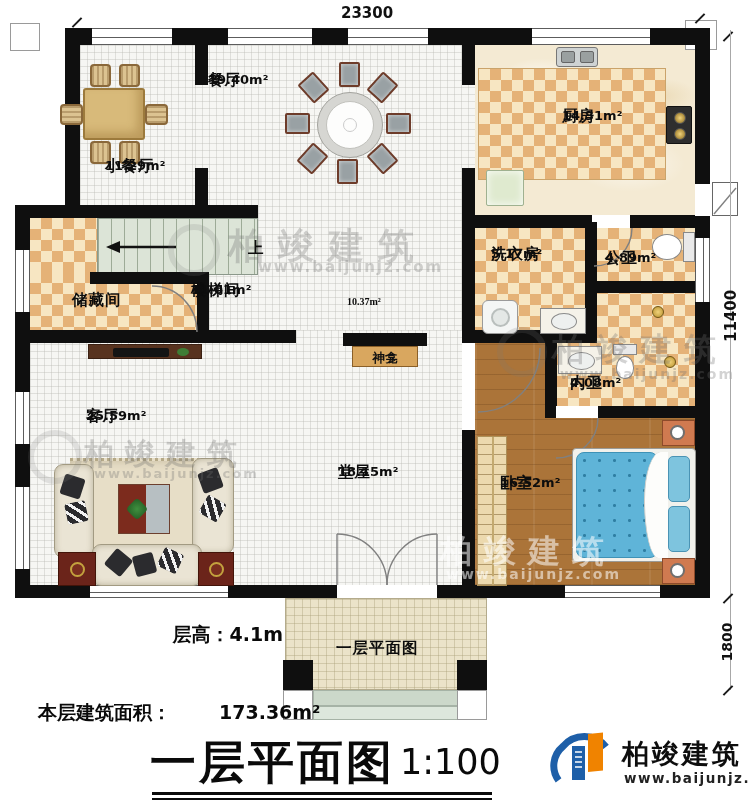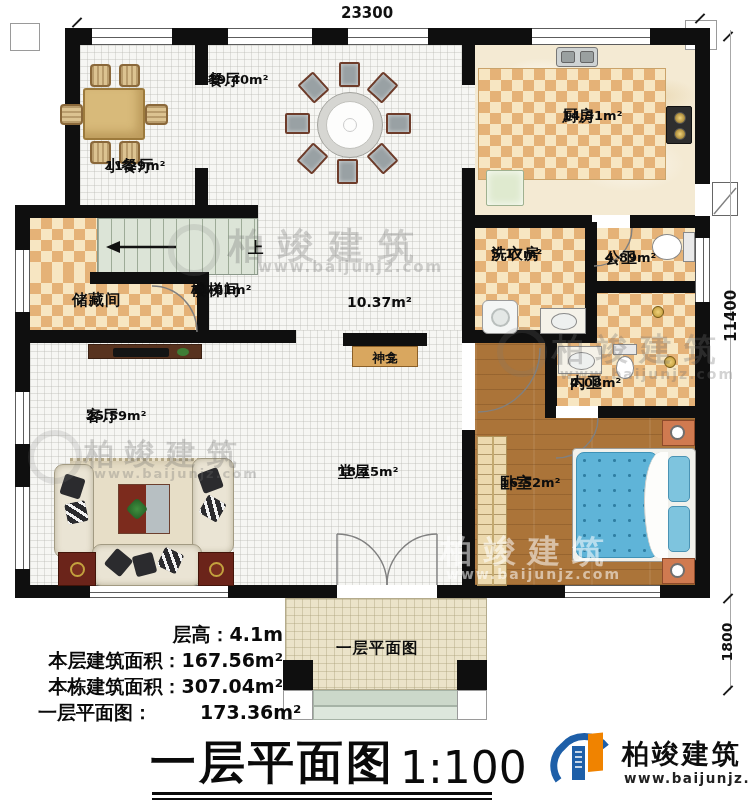--- a/index.html
+++ b/index.html
@@ -247,21 +247,21 @@
     <span class="nm">储藏间</span>
   </div>
   <div class="rlabel" style="left:191px;top:282px;">
     <span class="nm">楼梯间</span>
       <span class="ar">11.01m²</span>
   </div>
   <div class="rlabel" style="left:248px;top:240px;width:44px;">
     <span class="nm">上</span>
   </div>
   <div class="rlabel" style="left:347px;top:294px;">
-    <span class="ar" style="font-size:14px;">10.37m²</span>
+    <span class="ar" style="font-size:10px;font-family:Liberation Serif, serif;">10.37m²</span>
   </div>
   <div class="rlabel" style="left:491px;top:246px;">
     <span class="nm">洗衣房</span>
       <span class="ar">5.17m²</span>
   </div>
   <div class="rlabel" style="left:605px;top:250px;">
     <span class="nm">公卫</span>
       <span class="ar">4.89m²</span>
   </div>
   <div class="rlabel" style="left:570px;top:375px;">
@@ -291,32 +291,26 @@
   <div class="dimline" style="left:730px;top:30px;width:1px;height:568px;"></div>
   <div class="dimtext vdim" style="left:706px;top:308px;width:50px;text-align:center;">11400</div>
   <div class="dimline" style="left:730px;top:598px;width:1px;height:92px;"></div>
   <div class="tick" style="left:727px;top:592px;"></div>
   <div class="tick" style="left:727px;top:684px;"></div>
   <div class="dimtext vdim" style="left:702px;top:634px;width:50px;text-align:center;font-size:14px;">1800</div>
 
   <div class="infoline" style="left:38px;top:622px;">
     <span style="position:static;">层高：</span><span style="position:static;">4.1m</span>
   </div>
-  <div class="infoline" style="left:38px;top:648px;">
-    <span style="position:static;">本层建筑面积：</span><span style="position:static;">167.56m²</span>
-  </div>
-  <div class="infoline" style="left:38px;top:674px;">
-    <span style="position:static;">本栋建筑面积：</span><span style="position:static;">307.04m²</span>
-  </div>
   <div class="infoline" style="left:38px;top:700px;">
-    <span style="position:static;">一层平面图：</span><span style="position:static;margin-left:48px;">173.36m²</span>
+    <span style="position:static;">本层建筑面积：</span><span style="position:static;margin-left:48px;">173.36m²</span>
   </div>
 
   <div style="left:150px;top:732px;font-size:46px;font-weight:bold;color:#0a0a0a;letter-spacing:3px;white-space:nowrap;">一层平面图</div>
-  <div style="left:400px;top:742px;font-size:44px;color:#0a0a0a;white-space:nowrap;">1:100</div>
+  <div style="left:400px;top:742px;font-size:35px;color:#0a0a0a;white-space:nowrap;">1:100</div>
   <div style="left:152px;top:792px;width:340px;height:2.5px;background:#0a0a0a;"></div>
   <div style="left:152px;top:798px;width:340px;height:1.5px;background:#0a0a0a;"></div>
 
   <svg style="left:550px;top:728px;width:68px;height:66px;" viewBox="0 0 68 66">
     <path d="M14,58 A25,25 0 0 1 10,24 A28,28 0 0 1 52,14" fill="none" stroke="#1e5fa8" stroke-width="7" transform="rotate(14 34 33)"></path>
     <rect x="38" y="10" width="15" height="38" fill="#f08300" transform="skewY(-6)"></rect>
     <rect x="22" y="18" width="13" height="34" fill="#1e5fa8"></rect>
     <g stroke="#ffffff" stroke-width="1.5">
       <line x1="25" y1="24" x2="32" y2="24"></line>
         <line x1="25" y1="29" x2="32" y2="29"></line>

